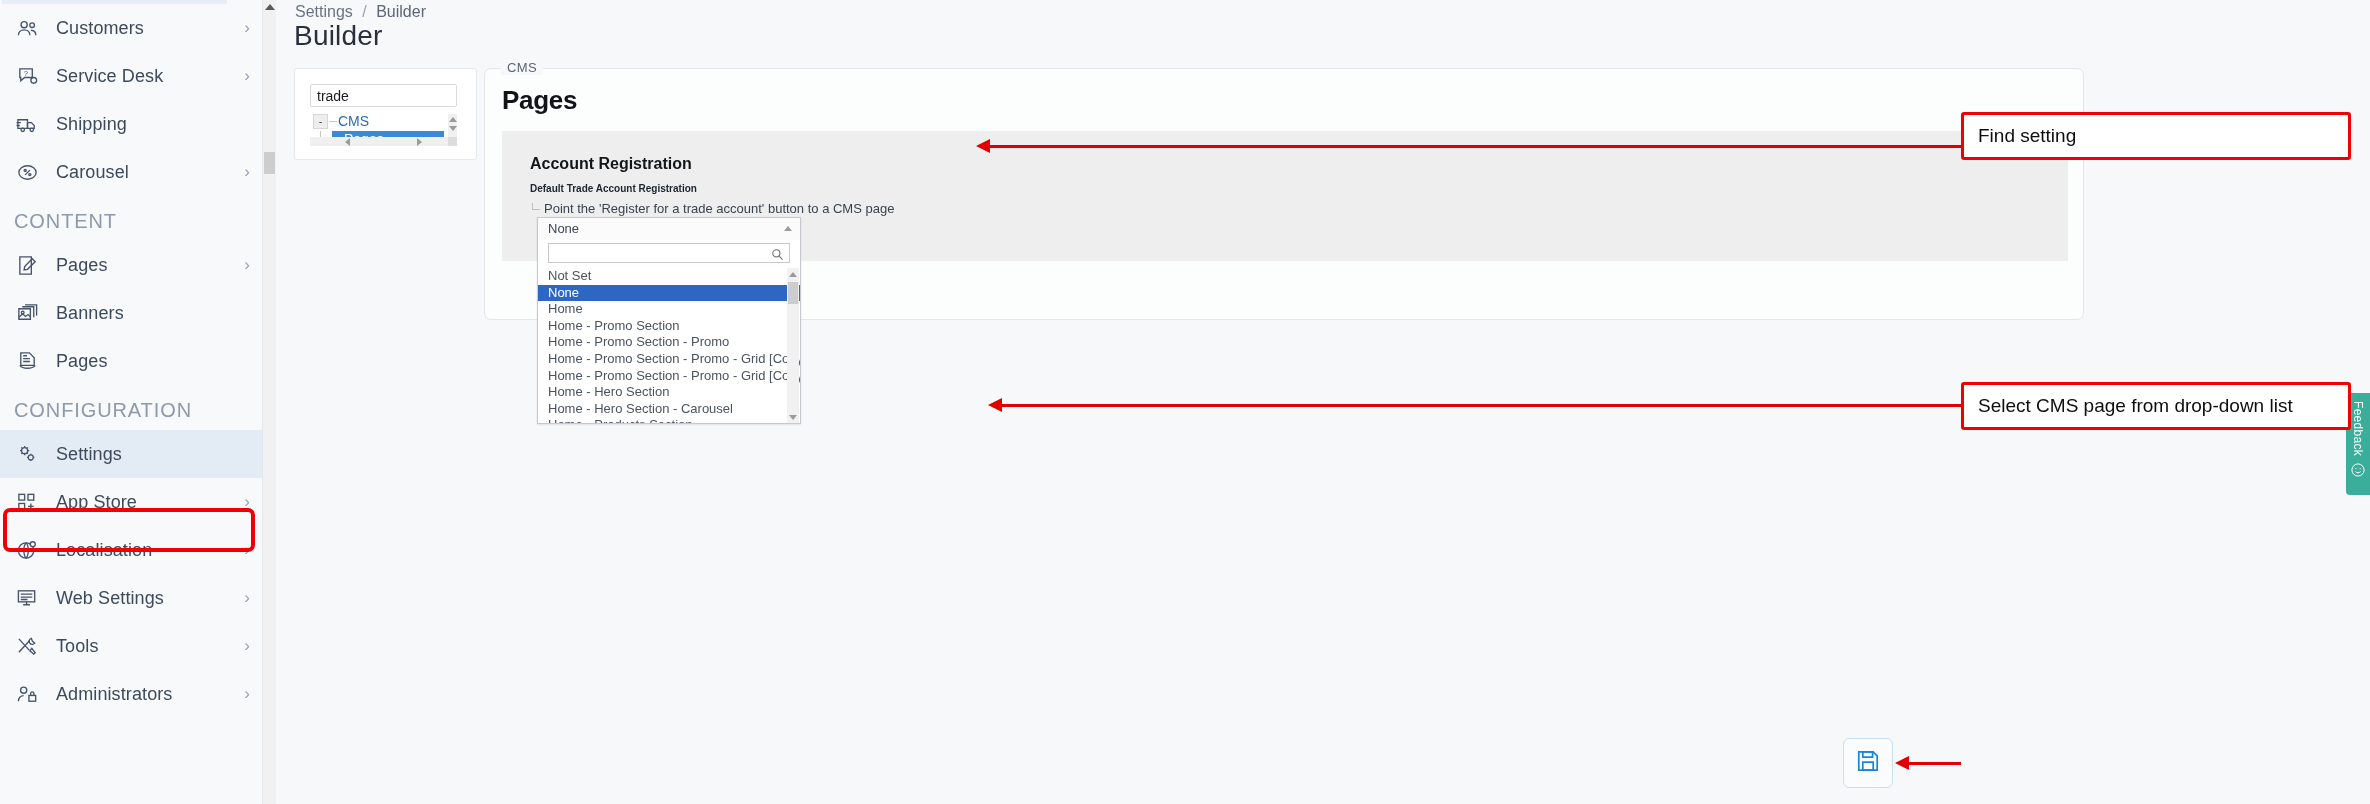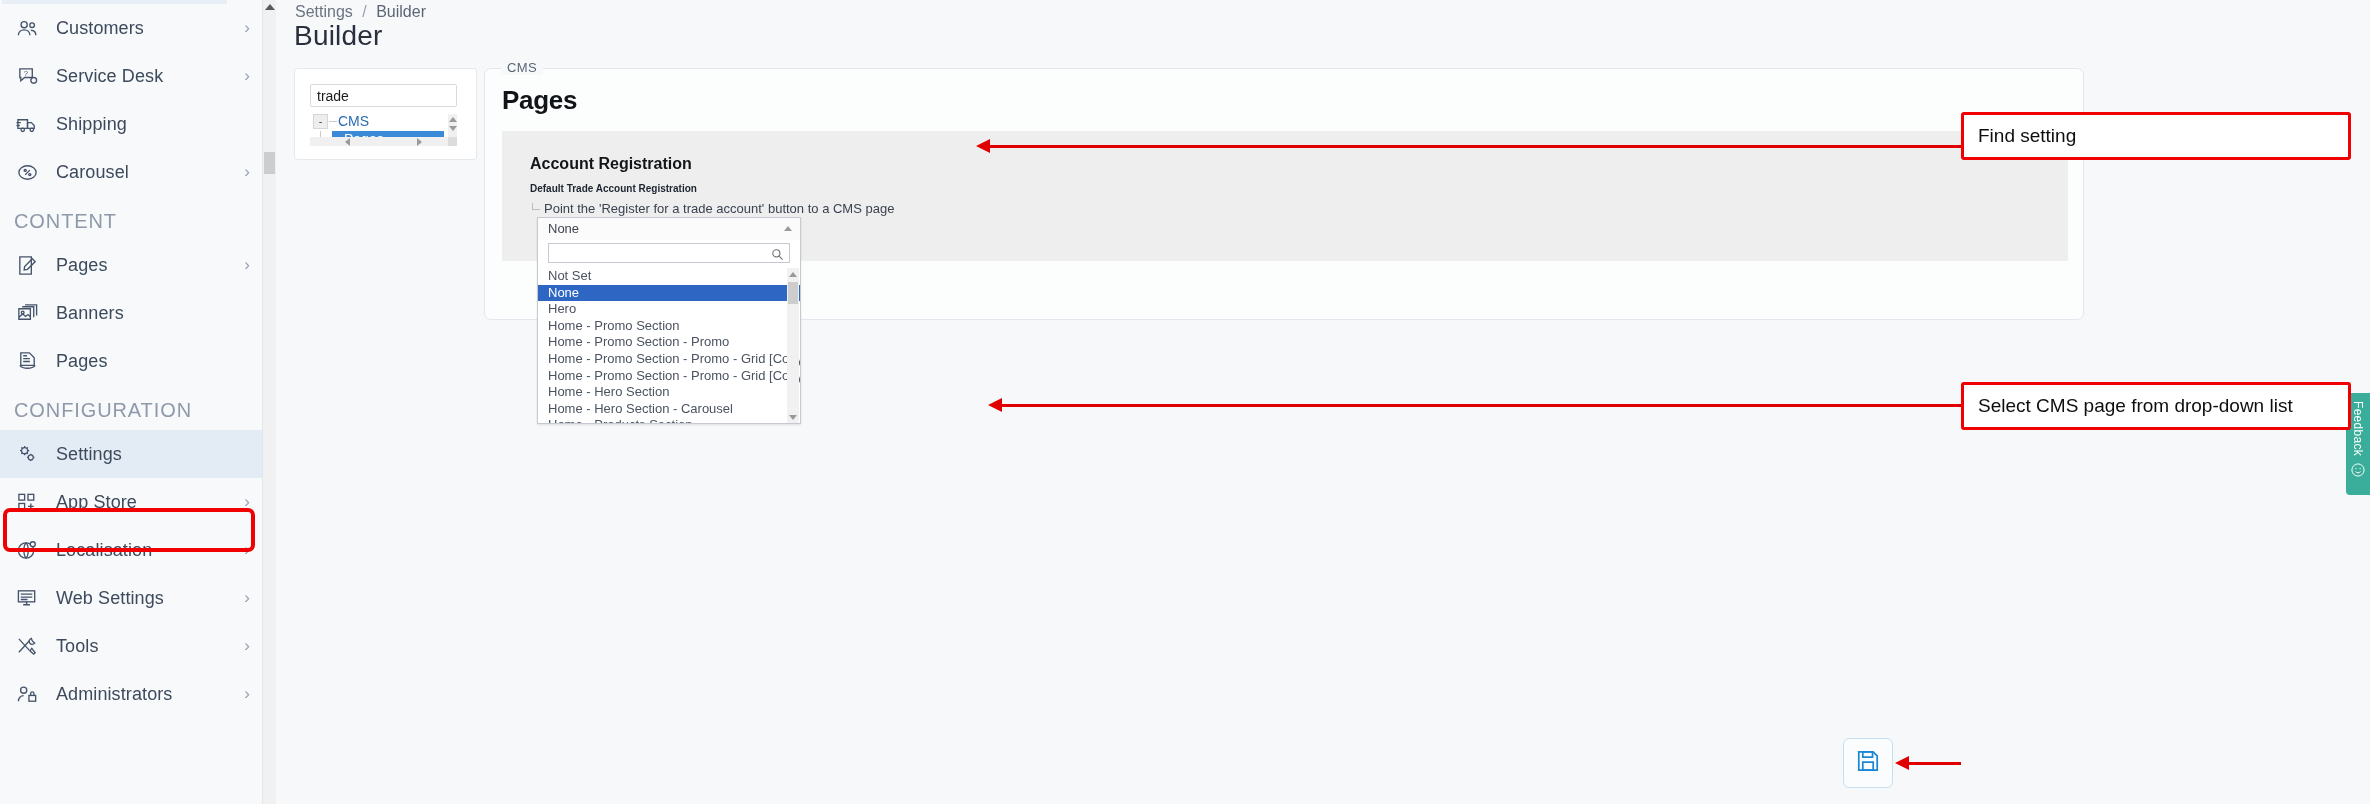--- a/index.html
+++ b/index.html
@@ -468,21 +468,21 @@
         <span class="dd-magnifier">
           <svg width="13" height="13" viewBox="0 0 16 16" fill="none" stroke="#6e6e6e" stroke-width="1.3">
             <circle cx="6.6" cy="6.6" r="4.4"></circle>
               <path d="M10 10l4.2 4.2"></path>
           </svg>
         </span>
       </div>
       <div class="dd-list">
         <div class="dd-opt">Not Set</div>
         <div class="dd-opt sel">None</div>
-        <div class="dd-opt">Hero</div>
+        <div class="dd-opt">Home</div>
         <div class="dd-opt">Home - Promo Section</div>
         <div class="dd-opt">Home - Promo Section - Promo</div>
         <div class="dd-opt">Home - Promo Section - Promo - Grid [Copy]</div>
         <div class="dd-opt">Home - Promo Section - Promo - Grid [Copy] - Content</div>
         <div class="dd-opt">Home - Hero Section</div>
         <div class="dd-opt">Home - Hero Section - Carousel</div>
         <div class="dd-opt">Home - Products Section</div>
         <div class="dd-listscroll">
           <div class="tri tri-up"></div>
           <div class="thumb"></div>

